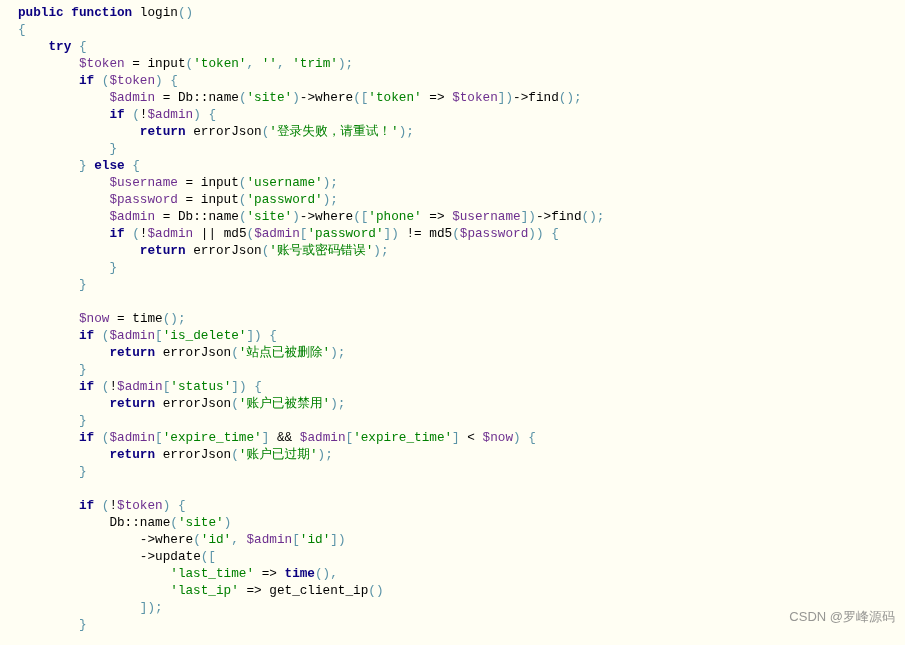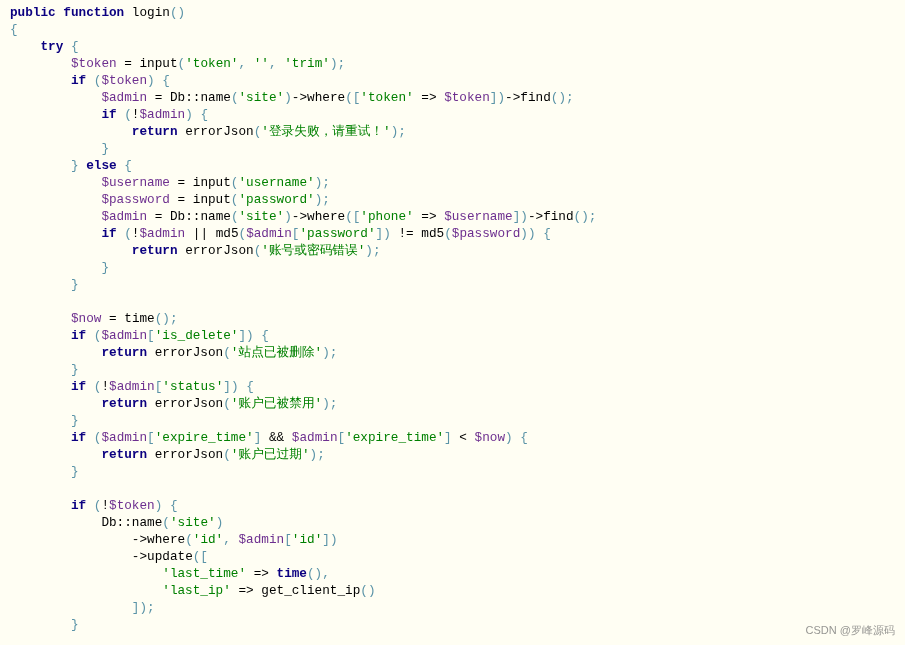--- a/index.html
+++ b/index.html
@@ -11,40 +11,40 @@
   }
   body {
     background: #fffef3;
     font-family: Consolas, "Courier New", monospace;
     font-size: 12.7px;
     line-height: 17px;
     position: relative;
   }
   pre.code {
     margin: 0;
-    padding: 4px 0 0 10px;
+    padding: 4px 0 0 18px;
     white-space: pre;
     font-family: inherit;
     color: #000;
   }
   .kw { color: #0b0080; font-weight: bold; }
   .fn { color: #000; }
   .id { color: #000; }
   .var { color: #6d2f8f; }
   .op { color: #000; }
   .br { color: #5a93a7; }
   .pn { color: #5a93a7; }
   .str { color: #008000; }
   .watermark {
     position: absolute;
     right: 10px;
-    bottom: 6px;
+    bottom: 20px;
     color: rgba(110,110,110,0.72);
     font-family: Arial, "Microsoft YaHei", sans-serif;
-    font-size: 11px;
+    font-size: 13px;
     pointer-events: none;
   }
 </style>
 </head>
 <body>
 
 <pre class="code"><span class="kw">public</span> <span class="kw">function</span> <span class="fn">login</span><span class="pn">()</span>
 <span class="br">{</span>
     <span class="kw">try</span> <span class="br">{</span>
         <span class="var">$token</span> <span class="op">=</span> <span class="fn">input</span><span class="pn">(</span><span class="str">'token'</span><span class="pn">,</span> <span class="str">''</span><span class="pn">,</span> <span class="str">'trim'</span><span class="pn">);</span>

